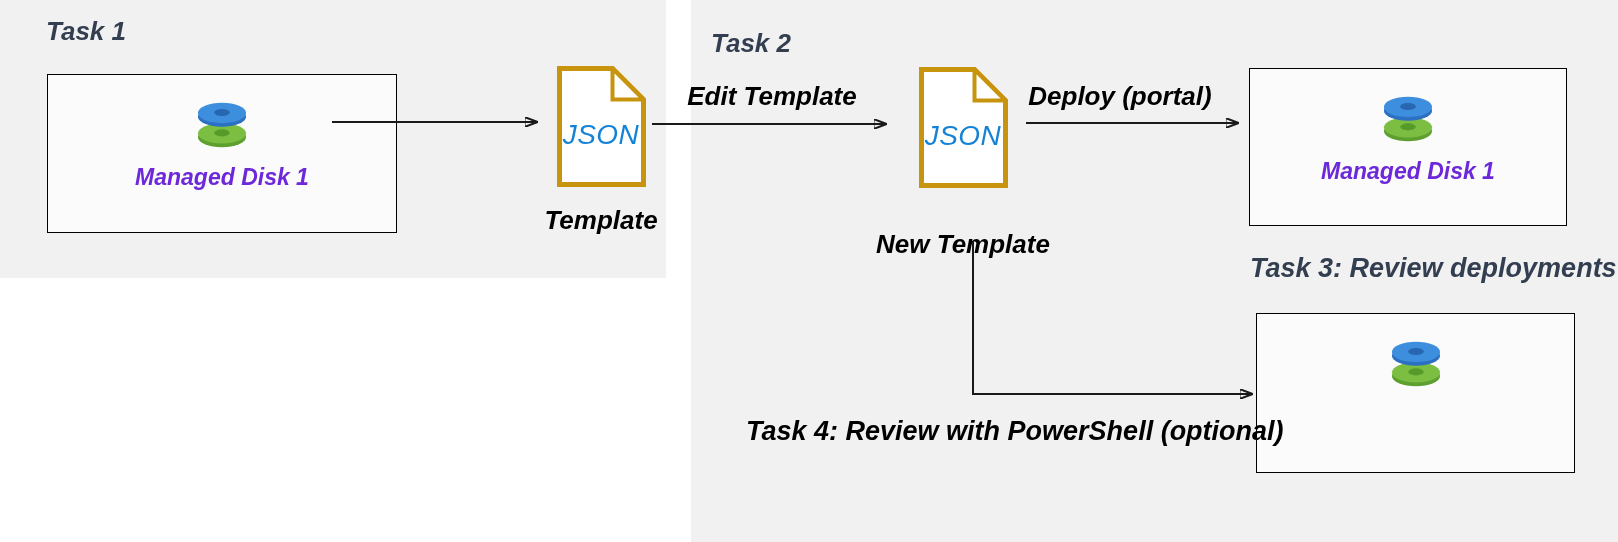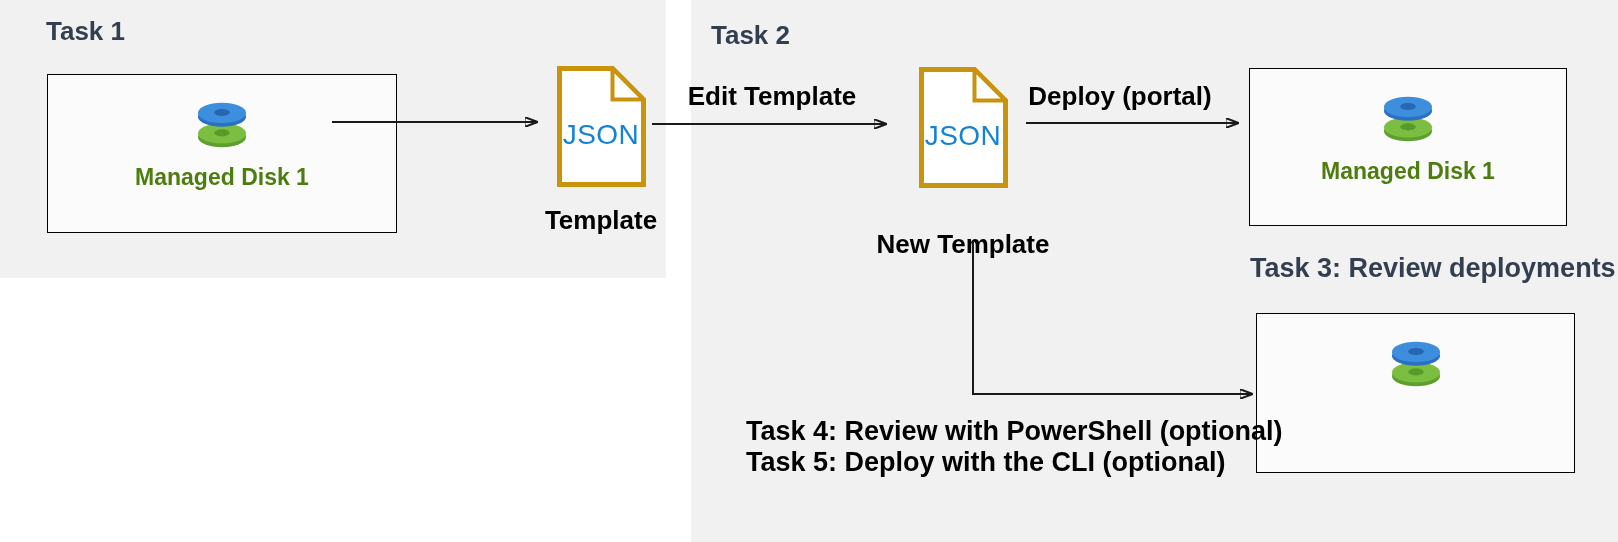--- a/index.html
+++ b/index.html
@@ -2,39 +2,40 @@
 <html style="--panel_bg: #f1f1f1; --heading: #333f50; --box_bg: #fbfbfb; --box_border: #000000; --arrow: #1a1a1a; --json_border: #c8940e; --json_text: #1583d5; --file_fill: #ffffff; --disk_blue_top: #3e8ede; --disk_blue_rim: #2b70c2; --disk_blue_hole: #2766b0; --disk_green_top: #7cbe41; --disk_green_rim: #5da02f; --disk_green_hole: #569a2a;"><head>
 <meta charset="utf-8">
 <style>
   html,body{margin:0;padding:0;background:#ffffff;}
   .canvas{
     position:relative;
     width:1618px;height:542px;
     background:#ffffff;
     font-family:"Liberation Sans",sans-serif;
     overflow:hidden;
+    font-style:italic;
   }
   .panel{position:absolute;background:var(--panel_bg,#f1f1f1);}
   .panel-title{
     position:absolute;
     font-size:26px;font-weight:700;
     color:var(--heading,#333f50);
     white-space:nowrap;
   }
   .disk-box{
     position:absolute;
     background:var(--box_bg,#fbfbfb);
     border:1.5px solid var(--box_border,#000000);
     box-sizing:border-box;
     display:flex;flex-direction:column;align-items:center;
     padding-top:25px;
   }
   .disk-box .disk-svg{width:52px;height:50px;margin-bottom:14px;}
   .disk-label{
-    font-size:23px;font-weight:700;color:#4d7c0f;
+    font-size:23px;font-weight:700;color:#6d28d9;
     white-space:nowrap;text-align:center;
   }
   .file-icon{position:absolute;width:89px;height:121px;}
   .file-json-text{
     font-family:"Liberation Sans",sans-serif;
     font-size:28px;letter-spacing:0.5px;
   }
   .icon-label{
     position:absolute;
     font-size:26px;font-weight:700;color:#000000;
@@ -61,21 +62,21 @@
 </style>
 </head>
 <body>
 
 <div class="canvas">
 
   <div class="panel" style="left:0;top:0;width:666px;height:278px;"></div>
   <div class="panel" style="left:691px;top:0;width:927px;height:542px;"></div>
 
   <div class="panel-title" style="left:46px;top:16px;">Task 1</div>
-  <div class="panel-title" style="left:711px;top:20px;">Task 2</div>
+  <div class="panel-title" style="left:711px;top:28px;">Task 2</div>
 
   <div class="disk-box" style="left:47px;top:74px;width:350px;height:159px;">
     <svg class="disk-svg" viewBox="0 0 56 54">
       <ellipse cx="28" cy="40" rx="26" ry="11" fill="#5da02f"></ellipse>
       <ellipse cx="28" cy="36" rx="26" ry="11" fill="#7cbe41"></ellipse>
       <ellipse cx="28" cy="35.5" rx="8.5" ry="3.8" fill="#569a2a"></ellipse>
       <ellipse cx="28" cy="18" rx="26" ry="11" fill="#2b70c2"></ellipse>
       <ellipse cx="28" cy="14" rx="26" ry="11" fill="#3e8ede"></ellipse>
       <ellipse cx="28" cy="13.5" rx="8.5" ry="3.8" fill="#2766b0"></ellipse>
     </svg>
@@ -119,21 +120,20 @@
       <ellipse cx="28" cy="36" rx="26" ry="11" fill="#7cbe41"></ellipse>
       <ellipse cx="28" cy="35.5" rx="8.5" ry="3.8" fill="#569a2a"></ellipse>
       <ellipse cx="28" cy="18" rx="26" ry="11" fill="#2b70c2"></ellipse>
       <ellipse cx="28" cy="14" rx="26" ry="11" fill="#3e8ede"></ellipse>
       <ellipse cx="28" cy="13.5" rx="8.5" ry="3.8" fill="#2766b0"></ellipse>
     </svg>
   </div>
 
   <div class="task45" style="left:746px;top:416px;">
     <div>Task 4: Review with PowerShell (optional)</div>
-    <div>Task 5: Deploy with the CLI (optional)</div>
   </div>
 
   <svg class="connectors" width="1618" height="542" viewBox="0 0 1618 542">
     <defs>
       <marker id="ah" viewBox="0 0 13 10" markerWidth="13" markerHeight="10" refX="12.5" refY="5" orient="auto" markerUnits="userSpaceOnUse">
         <path d="M0,0 L13,5 L0,10 Z" fill="#1a1a1a" stroke="none"></path>
       </marker>
     </defs>
     <path d="M332,122 L537,122" marker-end="url(#ah)"></path>
     <path d="M652,124 L886,124" marker-end="url(#ah)"></path>

